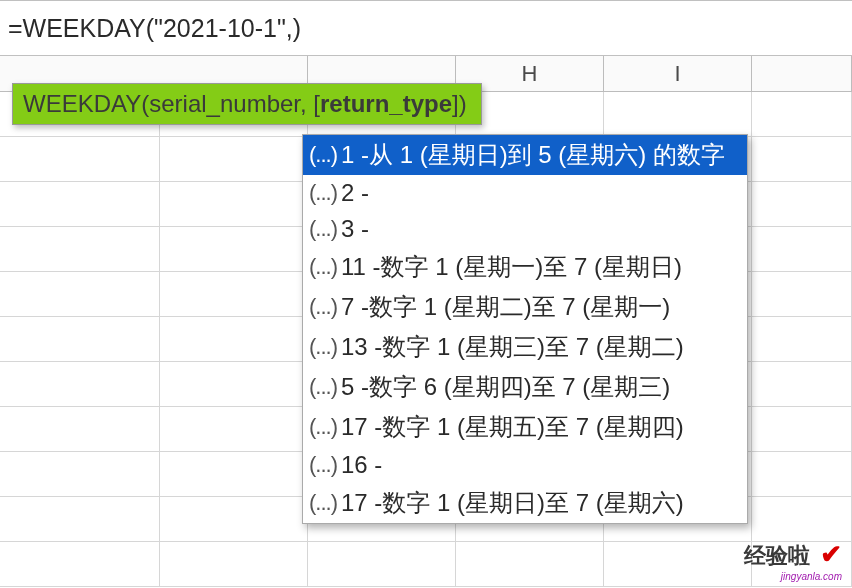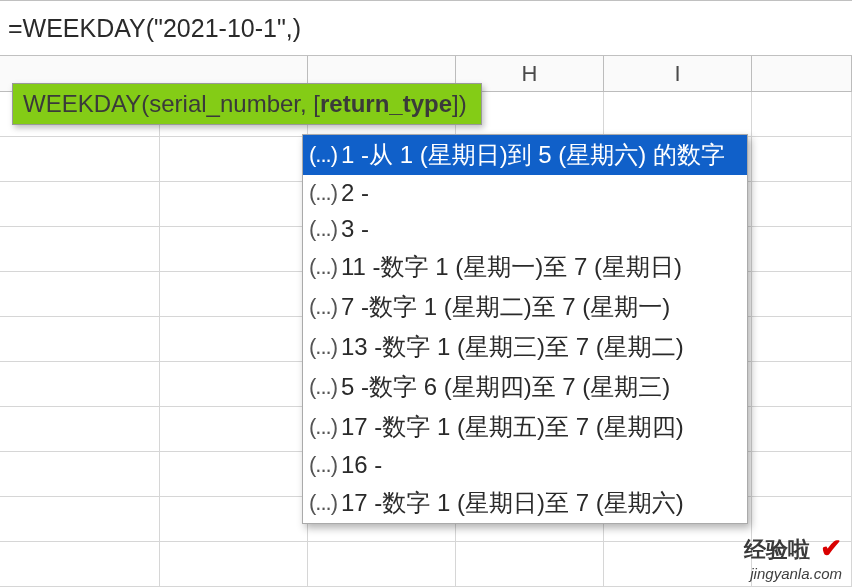--- a/index.html
+++ b/index.html
@@ -101,21 +101,21 @@
     right: 10px;
     bottom: 6px;
     font-size: 18px;
     color: #3a3a3a;
     text-align: right;
     z-index: 20;
     margin-top: 45px;
   }
   .watermark .line1 { font-size: 22px; font-weight: 700; }
   .watermark .check { color: #d90000; font-weight: 900; font-size: 26px; margin-left: 4px; }
-  .watermark .line2 { font-size: 15px; font-style: italic; color: #404040; }
+  .watermark .line2 { font-size: 10px; font-style: italic; color: #a21caf; }
 </style>
 </head>
 <body>
 
 <div class="formula-bar">
   <span>=WEEKDAY("2021-10-1",)</span>
 </div>
 
 <div class="grid">
 

